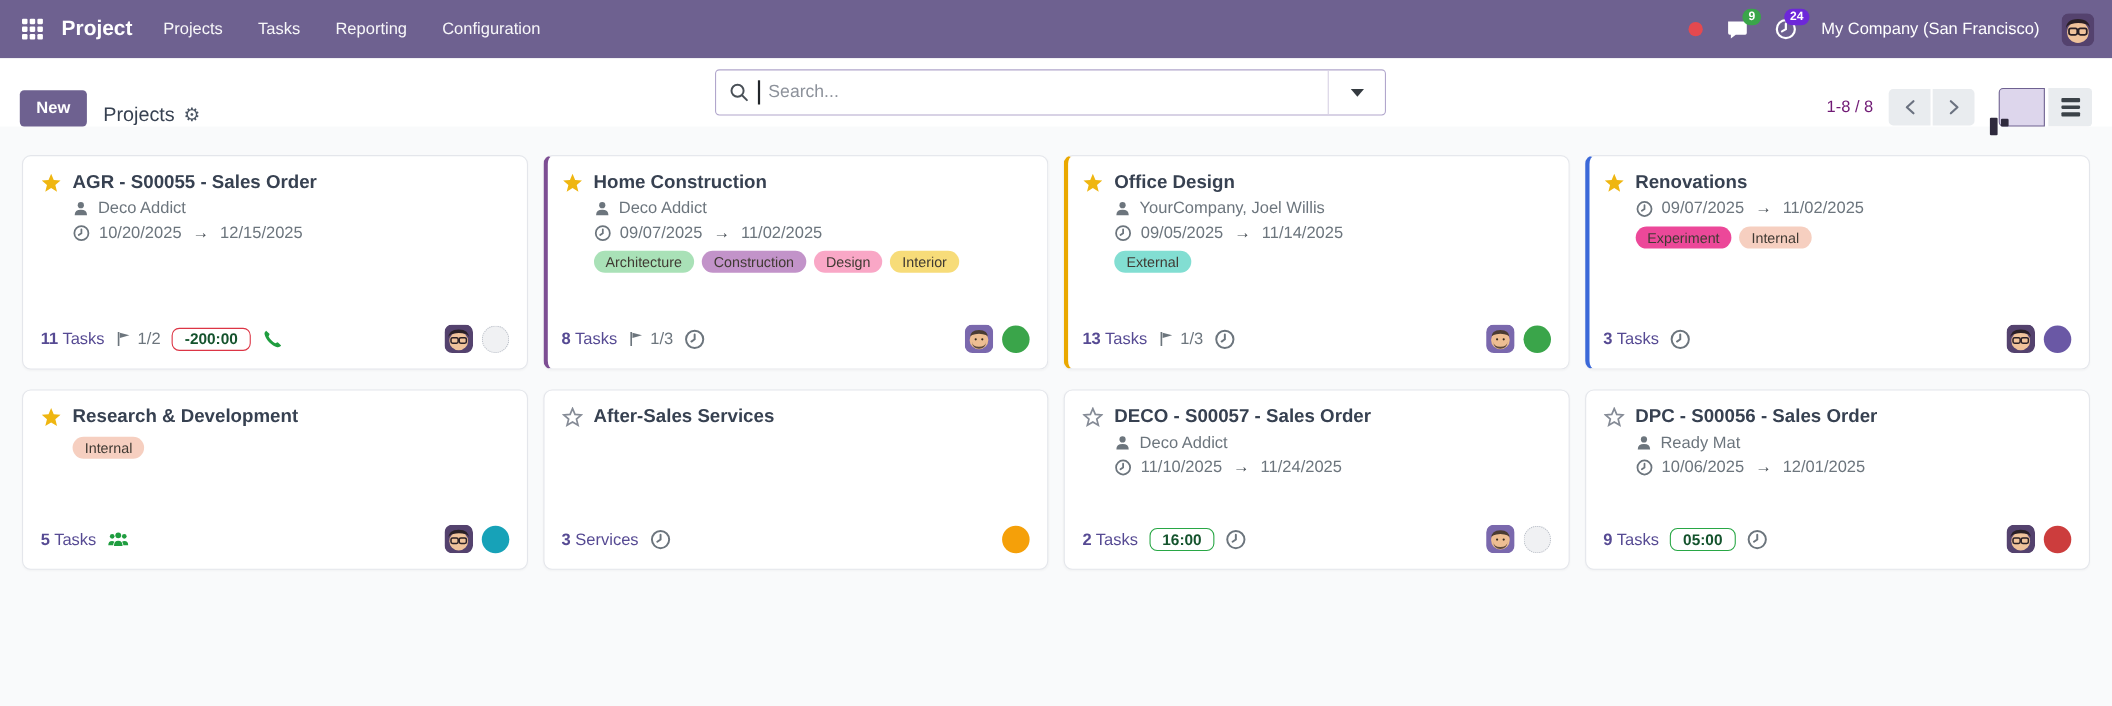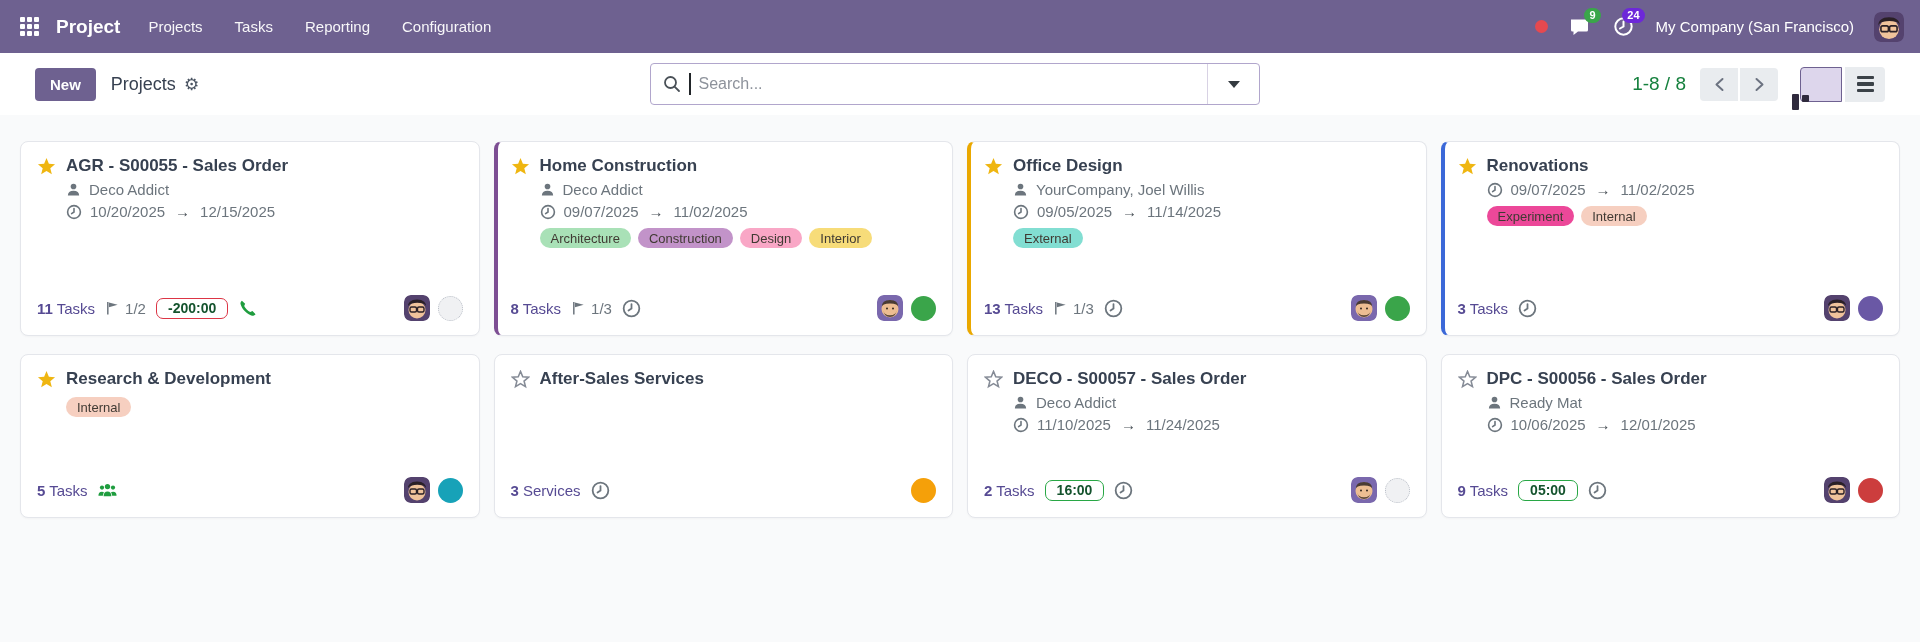--- a/index.html
+++ b/index.html
@@ -13,33 +13,33 @@
   .nav-menu { display:flex; gap:32px; font-size:15px; color:rgba(255,255,255,.95); }
   .nav-menu span { cursor:pointer; }
   .nav-right { margin-left:auto; display:flex; align-items:center; gap:20px; }
   .status-dot { width:13px; height:13px; border-radius:50%; }
   .nav-icon { position:relative; width:24px; height:24px; display:flex; align-items:center; justify-content:center; cursor:pointer; }
   .badge { position:absolute; top:-7px; right:-9px; color:#fff; font-size:11px; font-weight:700; padding:1px 5px; border-radius:9px; line-height:1.25; }
   .company { font-size:15px; }
   .nav-avatar { width:30px; height:30px; border-radius:6px; overflow:hidden; cursor:pointer; }
 
   
-  .control { height:62px; background:#fff; display:flex; align-items:center; padding:0 35px; position:relative; }
+  .control { height:62px; background:#fff; display:flex; align-items:flex-end; padding:0 18px; position:relative; }
   .btn-new { background:#6e6190; color:#fff; border:none; border-radius:4px; font-size:15px; font-weight:600; padding:8px 15px; cursor:pointer; font-family:inherit; }
   .cp-title { font-size:18px; font-weight:500; color:#374151; margin-left:15px; display:flex; align-items:center; gap:8px; }
   .gear { font-size:17px; color:#4b5563; cursor:pointer; }
   .search-wrap { position:absolute; left:650px; top:10px; width:610px; height:42px; border:1px solid #b1a6cc; border-radius:4px; background:#fff; display:flex; align-items:center; }
   .search-main { flex:1; display:flex; align-items:center; padding:0 12px; gap:8px; height:100%; }
   .fake-caret { width:1.5px; height:22px; background:#212529; }
   .search-input { border:none; outline:none; flex:1; font-size:16px; font-family:inherit; color:#212529; background:transparent; }
   .search-input::placeholder { color:#8d929b; }
   .search-toggle { width:52px; height:100%; border-left:1px solid #d8d2e4; display:flex; align-items:center; justify-content:center; cursor:pointer; }
   .caret-down { width:0; height:0; border-left:6px solid transparent; border-right:6px solid transparent; border-top:7px solid #343a40; }
   .cp-right { margin-left:auto; display:flex; align-items:center; gap:14px; }
-  .pager-text { font-size:19px; color:#15803d; }
+  .pager-text { font-size:15px; color:#701a75; }
   .pager-btns { display:flex; gap:2px; }
   .pager-btn { width:38px; height:33px; background:#e9ecef; border:none; display:flex; align-items:center; justify-content:center; cursor:pointer; }
   .pager-btn.prev { border-radius:4px 0 0 4px; }
   .pager-btn.next { border-radius:0 4px 4px 0; }
   .switch { display:flex; gap:3px; margin-left:8px; }
   .sw-btn { width:40px; height:35px; display:flex; align-items:center; justify-content:center; cursor:pointer; border:1px solid transparent; background:#e9ecef; }
   .sw-btn.kanban { border-radius:4px 0 0 4px; background:#ddd6ec; border-color:#6e6190; }
   .sw-btn.list { border-radius:0 4px 4px 0; }
   .kanban-glyph { position:relative; width:17px; height:16px; }
   .kanban-glyph i.bar { position:absolute; left:0; top:0; width:7px; height:16px; background:#2f2a3d; border-radius:1px; }

